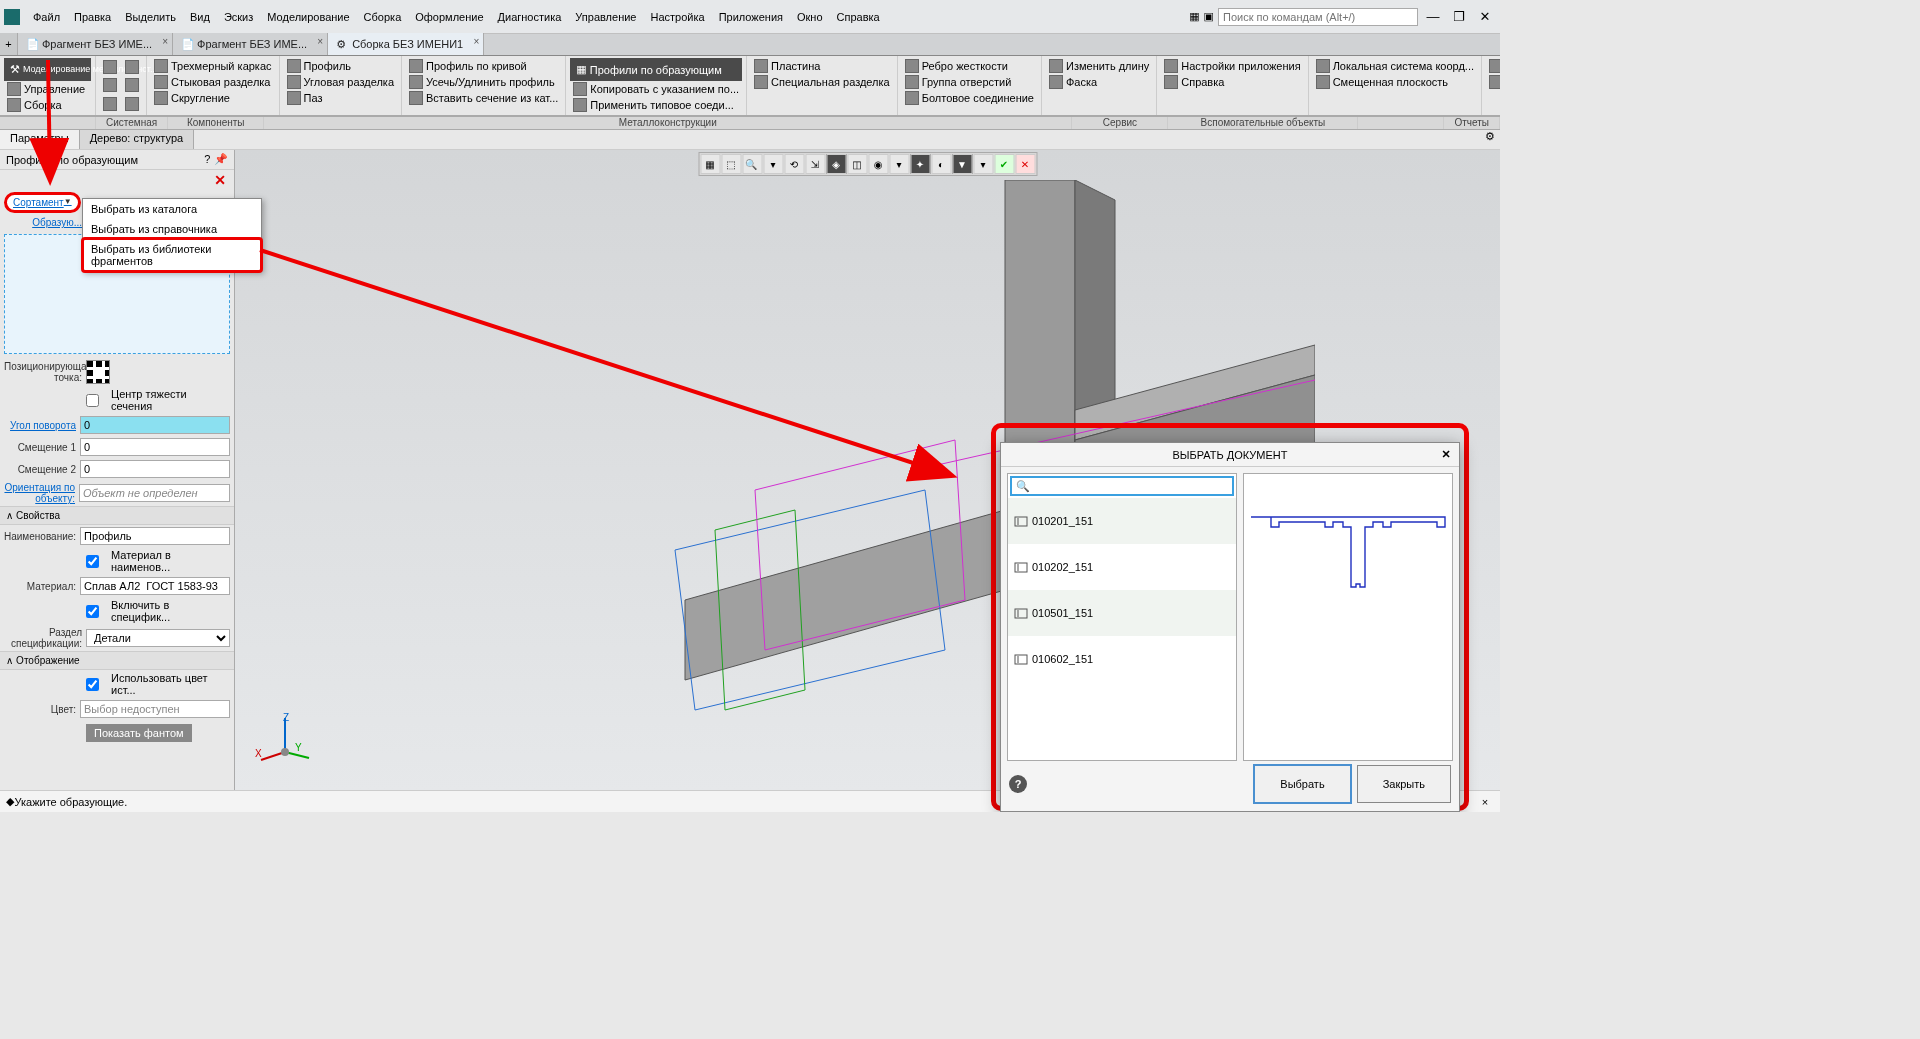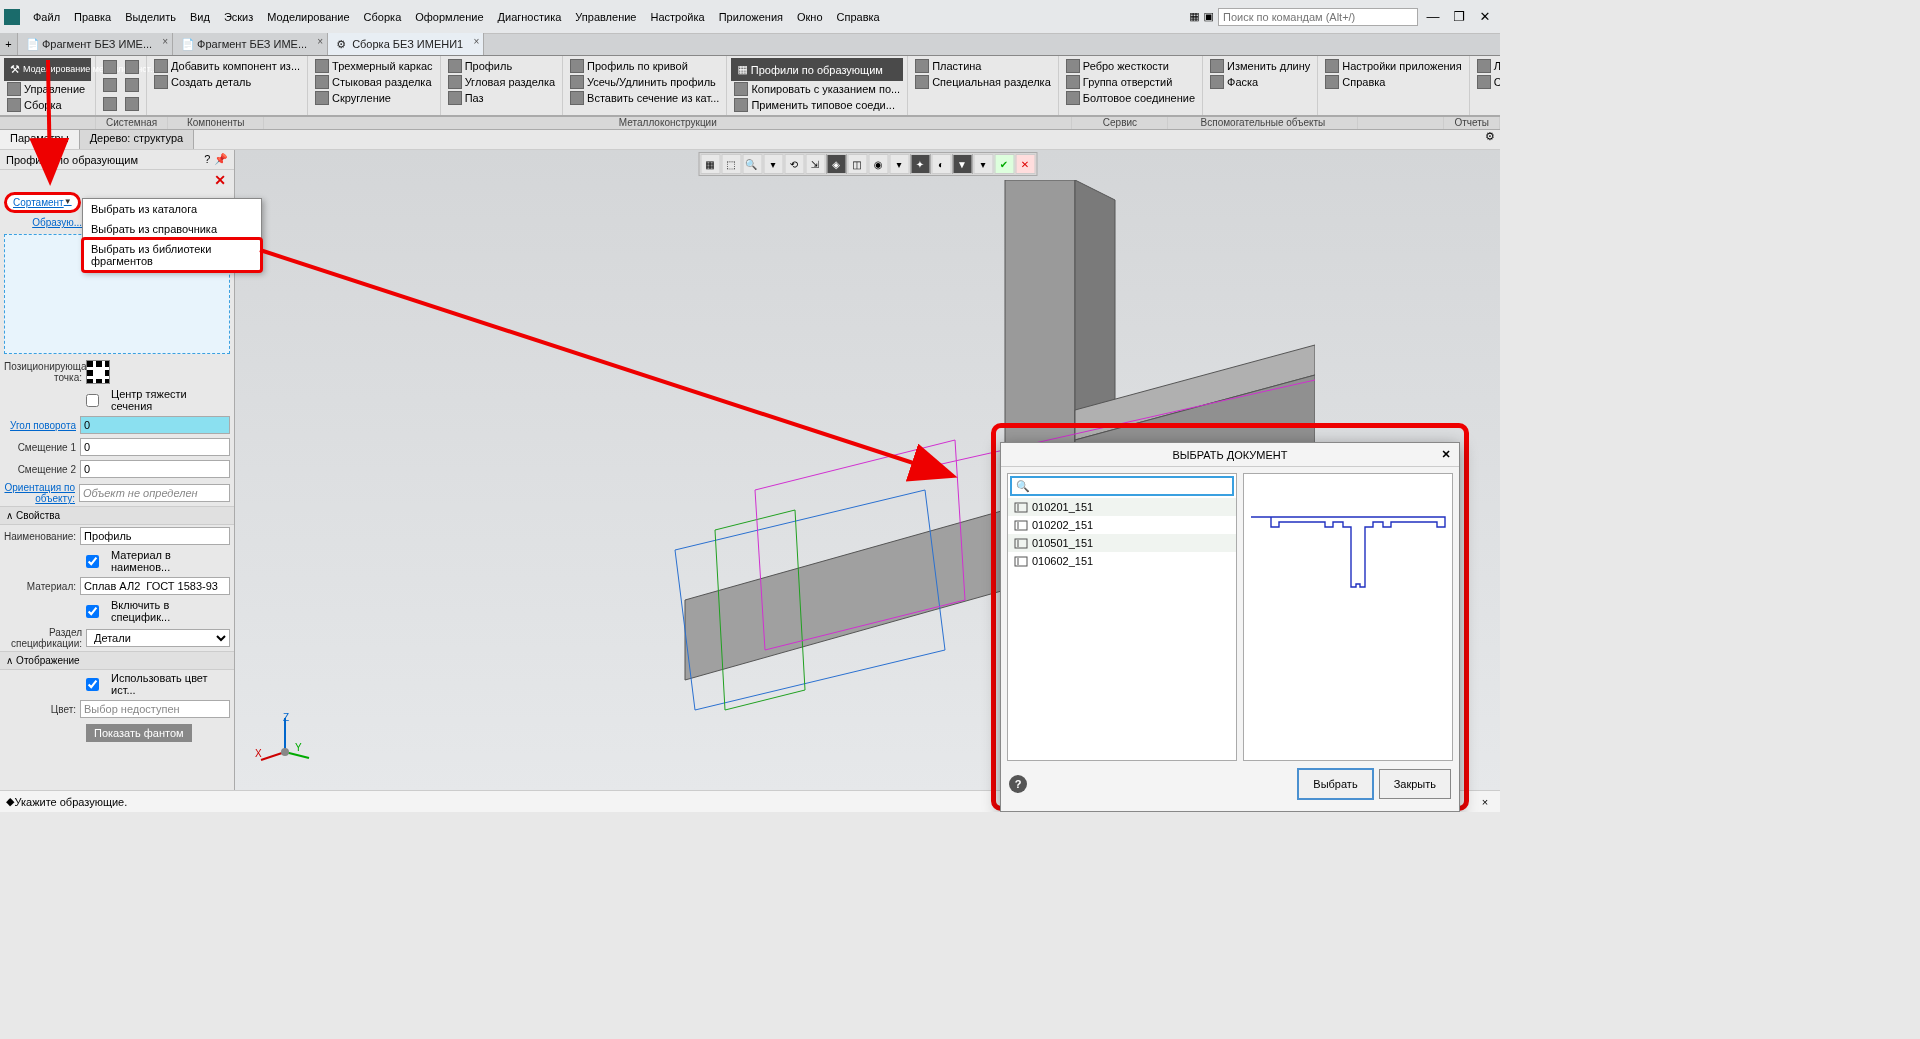--- a/index.html
+++ b/index.html
@@ -59,28 +59,28 @@
 .axisgizmo svg{width:60px;height:60px;}
 .model svg{position:absolute;left:380px;top:30px;}
 .dialog{position:absolute;right:40px;bottom:0;width:460px;height:370px;background:#f4f4f4;border:1px solid #888;box-shadow:0 4px 16px rgba(0,0,0,0.4);z-index:100;}
 .dialog-outline{position:absolute;right:31px;bottom:1px;width:478px;height:388px;border:5px solid #e00;border-radius:10px;z-index:99;pointer-events:none;}
 .dialog .dtitle{height:24px;display:flex;align-items:center;justify-content:center;border-bottom:1px solid #ccc;position:relative;font-size:11px;}
 .dialog .dtitle .dclose{position:absolute;right:4px;top:2px;width:18px;height:18px;display:flex;align-items:center;justify-content:center;cursor:pointer;font-weight:bold;}
 .dialog .dbody{display:flex;height:300px;padding:6px;gap:6px;}
 .dialog .dlist{flex:1;border:1px solid #aaa;background:#fff;display:flex;flex-direction:column;}
 .dialog .dsearch{border:2px solid #3aa0e0;margin:2px;height:20px;padding:0 4px;display:flex;align-items:center;color:#888;}
 .dialog .ditems{flex:1;overflow:auto;}
-.dialog .drow{padding:3px 6px;display:flex;align-items:center;gap:4px;cursor:pointer;}
+.dialog .drow{padding:17px 6px;display:flex;align-items:center;gap:4px;cursor:pointer;}
 .dialog .drow:nth-child(odd){background:#f0f4f0;}
 .dialog .drow .dic{width:14px;height:12px;}
 .dialog .dpreview{width:210px;border:1px solid #aaa;background:#fff;display:flex;align-items:flex-start;justify-content:center;padding-top:40px;}
 .dialog .dfooter{height:34px;display:flex;align-items:center;padding:0 8px;gap:6px;}
 .dialog .dfooter .help{width:18px;height:18px;border-radius:50%;background:#555;color:#fff;display:flex;align-items:center;justify-content:center;font-weight:bold;}
 .dialog .dfooter .spacer{flex:1;}
-.dialog .dfooter button{height:30px;padding:0 14px;border:1px solid #888;background:#f0f0f0;cursor:pointer;}
+.dialog .dfooter button{height:38px;padding:0 25px;border:1px solid #888;background:#f0f0f0;cursor:pointer;}
 .dialog .dfooter button.primary{outline:2px solid #4a90d0;outline-offset:-1px;}
 .statusbar{position:absolute;bottom:0;left:0;right:0;height:22px;background:#f4f4f4;border-top:1px solid #ccc;display:flex;align-items:center;padding:0 6px;}
 .statusbar .stx{margin-left:auto;width:18px;text-align:center;}
 .showphantom{background:#888;color:#fff;border:none;padding:3px 8px;margin:4px 0 4px 86px;cursor:pointer;}
 .checkrow{display:flex;align-items:center;gap:12px;padding:2px 4px 2px 86px;}
 .arrow-svg{position:absolute;pointer-events:none;z-index:60;}
 .posgrid{width:24px;height:24px;display:inline-block;background:
   linear-gradient(#000,#000) 0 0/6px 6px no-repeat,
   linear-gradient(#000,#000) 9px 0/6px 6px no-repeat,
   linear-gradient(#000,#000) 18px 0/6px 6px no-repeat,
@@ -172,31 +172,20 @@
         </div>
       </div>
     <div class="rrow">
         <div class="rbtn">
           <span class="ric"></span>
         </div>
         <div class="rbtn">
           <span class="ric"></span>
         </div>
       </div>
-  </div>
-  <div class="rgroup">
-    <div class="rbtn">
-        <span class="ric"></span>
-        <span>Добавить компонент из...</span>
-      </div>
-    <div class="rbtn">
-        <span class="ric"></span>
-        <span>Создать деталь</span>
-      </div>
-    <div style="flex:1"></div>
   </div>
   <div class="rgroup">
     <div class="rbtn">
         <span class="ric"></span>
         <span>Трехмерный каркас</span>
       </div>
     <div class="rbtn">
         <span class="ric"></span>
         <span>Стыковая разделка</span>
       </div>

